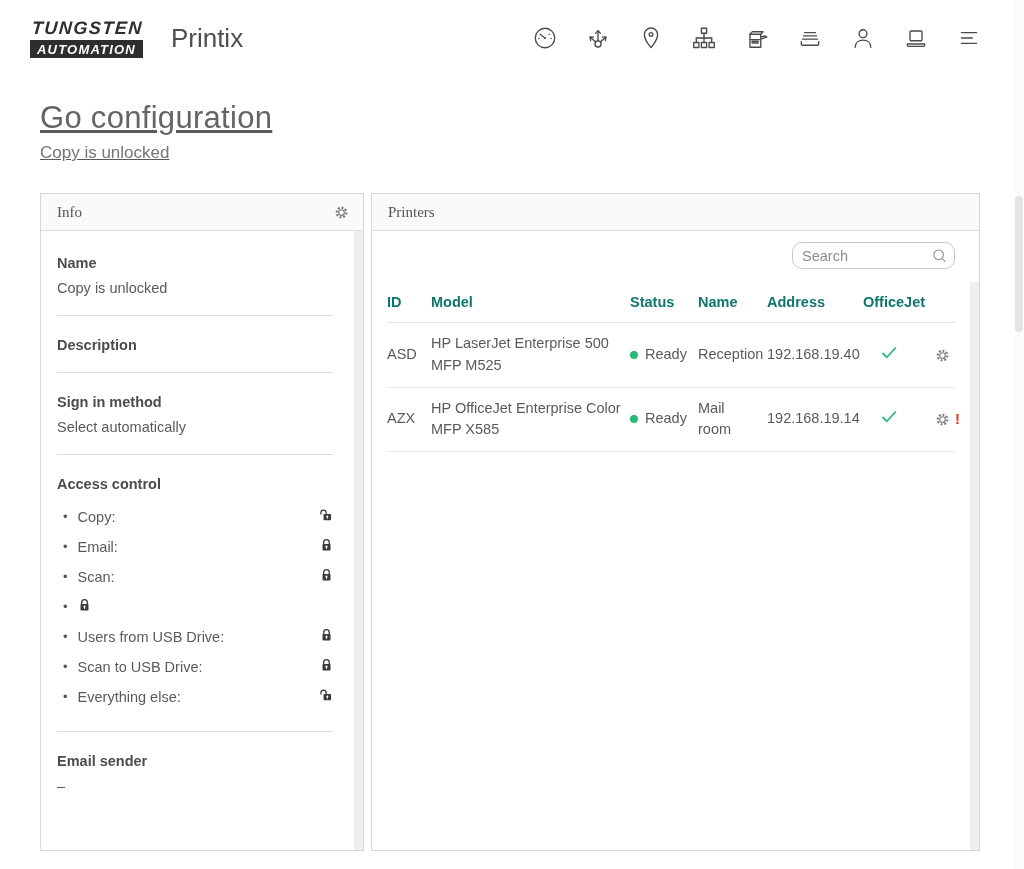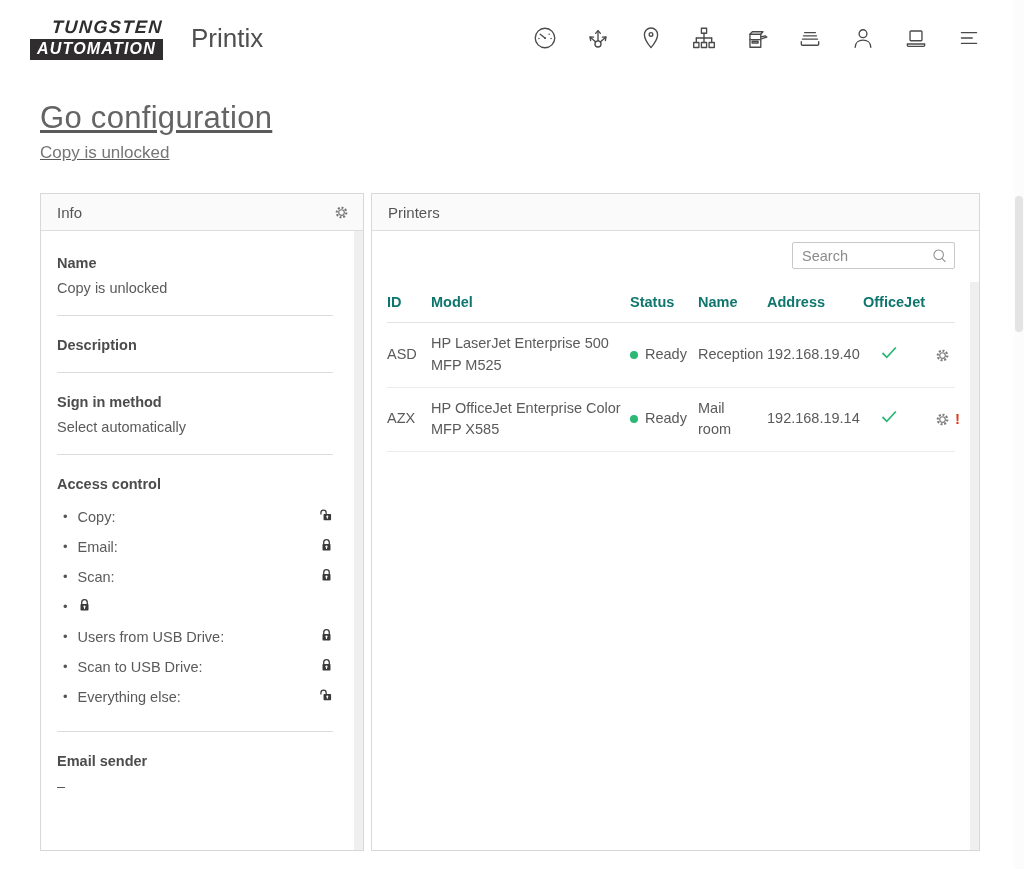--- a/index.html
+++ b/index.html
@@ -5,61 +5,61 @@
   * { box-sizing: border-box; margin: 0; padding: 0; }
   html,body { width: 1024px; height: 869px; background: #fff; overflow: hidden;
     font-family: "Liberation Sans", sans-serif; color: #5a5a5a; position: relative; }
 
   
   .app-header { height: 76px; display: flex; align-items: center; padding: 0 42px 0 30px; }
   .brand { display: flex; align-items: center; cursor: pointer; }
   .brand-mark { display: flex; flex-direction: column; align-items: flex-end; }
   .brand-top { font-weight: 800; font-size: 18px; letter-spacing: 1.5px; color: #2f2d2d;
     font-style: italic; transform: skewX(-4deg); }
-  .brand-box { background: #2f2d2d; color: #fff; font-weight: 700; font-size: 16px;
+  .brand-box { background: #2f2d2d; color: #fff; font-weight: 700; font-size: 13px;
     letter-spacing: 1.2px; padding: 1.5px 7px; margin-top: 1px; font-style: italic; }
   .brand-product { font-size: 26px; color: #4f4f4f; margin-left: 28px; font-weight: 400; }
   .nav { margin-left: auto; display: flex; align-items: center; gap: 27px; }
   .nav-btn { width: 26px; height: 26px; display: flex; align-items: center; justify-content: center;
     cursor: pointer; }
   .nav-btn svg { stroke: #4a4a4a; fill: none; stroke-width: 1.25; stroke-linecap: round;
     stroke-linejoin: round; }
 
   
   .page-head { margin: 24px 40px 0; text-decoration: underline; }
   .page-title { font-size: 31px; font-weight: 300; color: #646464; letter-spacing: .3px; }
   .page-subtitle { font-size: 17px; font-weight: 300; color: #757575; margin-top: 7px; }
 
   
   .panels { display: flex; gap: 7px; margin: 30px 44px 0 40px; height: 658px; }
   .panel { border: 1px solid #d8d8d8; background: #fff; display: flex; flex-direction: column; }
   .panel-info { width: 324px; flex: none; }
   .panel-printers { flex: 1; }
   .panel-header { background: #fafafa; border-bottom: 1px solid #dedede; height: 37px; flex: none;
     display: flex; align-items: center; justify-content: space-between; padding: 0 14px 0 16px;
-    font-size: 15px; color: #555; }
+    font-size: 15px; color: #555; font-family: Liberation Serif, serif; }
   .panel-body { flex: 1; position: relative; overflow: hidden; }
   .scroll-track { position: absolute; top: 0; right: 0; bottom: 0; width: 9px; background: #efefef; }
   .scroll-track.offset { top: 51px; }
 
   
   .info-content { padding: 24px 30px 0 16px; }
   .field-label { font-weight: 700; font-size: 14.5px; color: #4c4c4c; }
   .field-value { font-size: 14.5px; color: #5a5a5a; margin-top: 9px; }
   .divider { border: none; border-top: 1px solid #dcdcdc; margin: 19px 0 21px; }
   .access-list { list-style: none; margin-top: 10px; }
   .access-list li { display: flex; align-items: center; padding: 6px 0 7px 6px; font-size: 14.5px; }
   .bullet { color: #555; margin-right: 10px; font-size: 13px; }
   .access-label { flex: 1; color: #5a5a5a; }
 
   
   .printers-content { padding: 11px 24px 0 15px; }
   .search-row { display: flex; justify-content: flex-end; }
   .search-wrap { position: relative; width: 163px; }
-  .search-input { width: 100%; height: 27px; border: 1px solid #c9c9c9; border-radius: 2px;
+  .search-input { width: 100%; height: 27px; border: 1px solid #c9c9c9; border-radius: 10px;
     padding: 0 28px 0 9px; font-size: 14.5px; color: #555;
     font-family: "Liberation Sans", sans-serif; outline: none; }
   .search-input::placeholder { color: #8c8c8c; }
   .search-icon { position: absolute; right: 7px; top: 5px; cursor: pointer; }
 
   table.printers { width: 100%; border-collapse: collapse; table-layout: fixed; margin-top: 21px; }
   th { text-align: left; font-size: 14.5px; font-weight: 700; color: #0f766e;
     padding: 4px 6px 12px 0; border-bottom: 1px solid #e3e3e3; }
   td { font-size: 14.5px; color: #5a5a5a; padding: 10px 6px 10px 0;
     border-bottom: 1px solid #ececec; vertical-align: middle; line-height: 1.5; }

